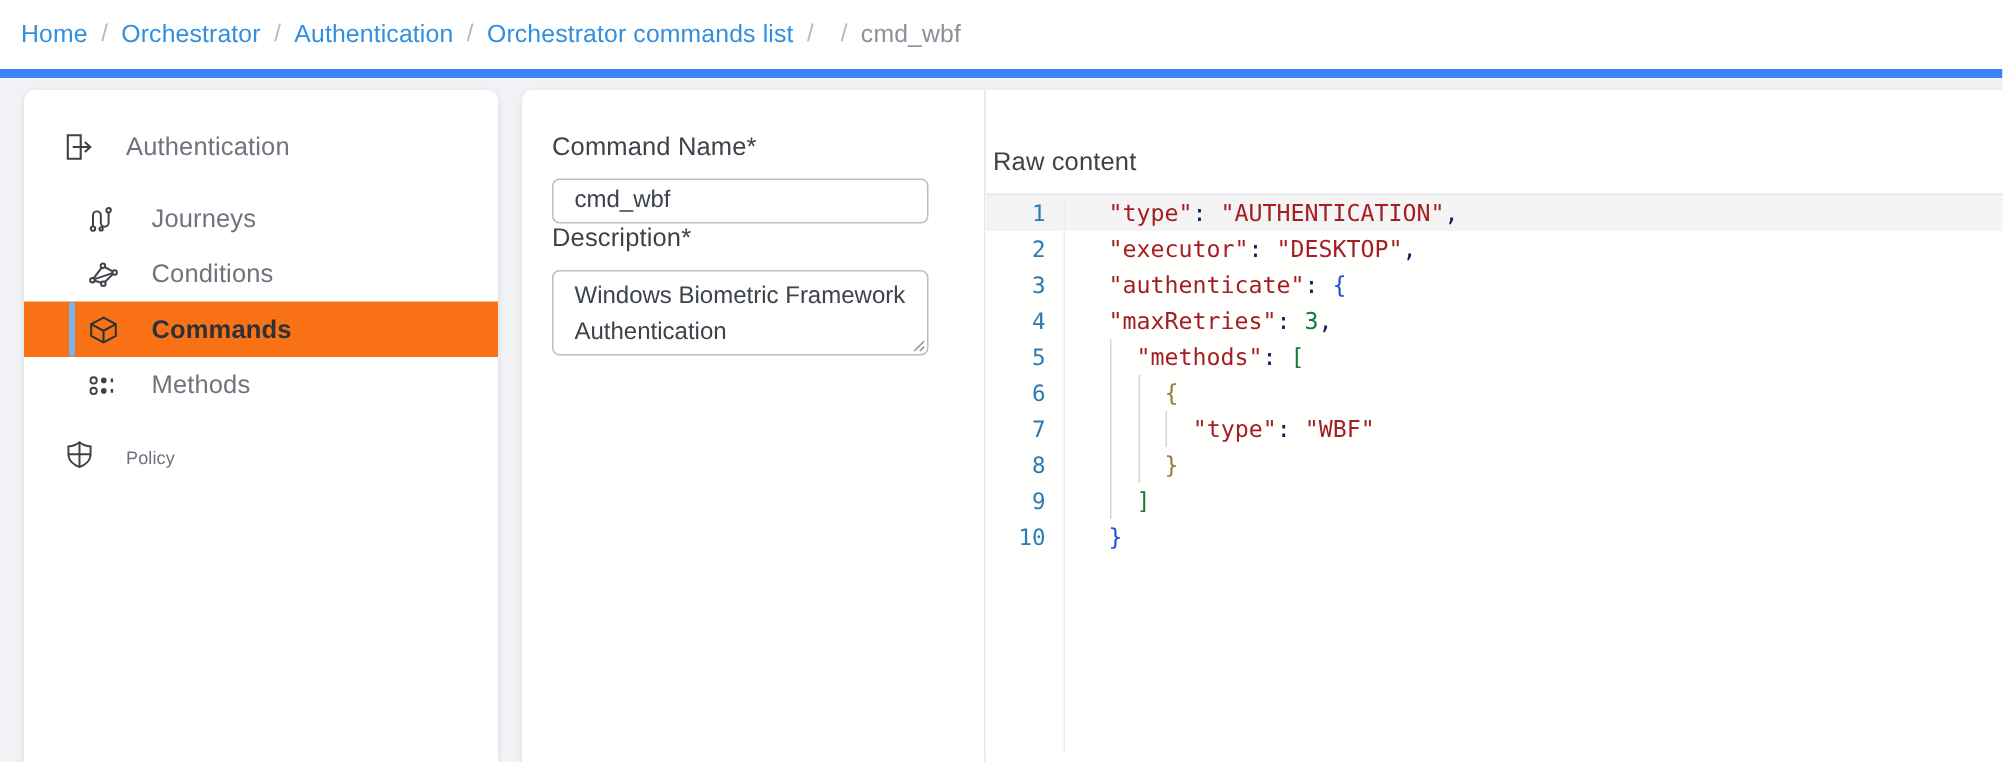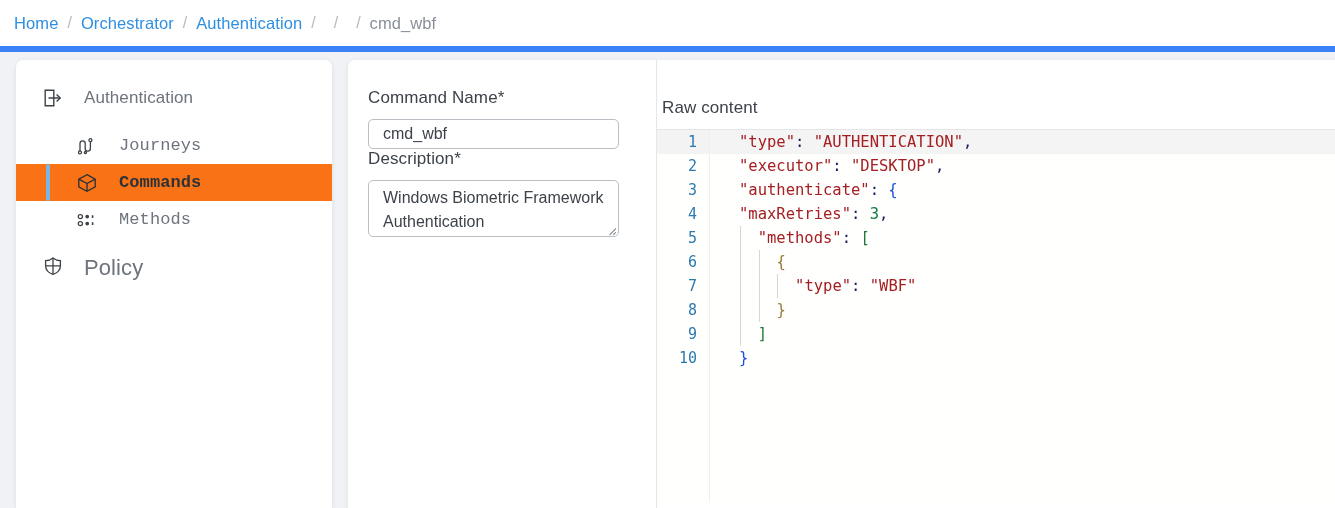--- a/index.html
+++ b/index.html
@@ -72,23 +72,22 @@
     color: #6e747d;
     margin-left: 20px;
     letter-spacing: .1px;
   }
   .side-group { margin-top: 9px; }
   .side-item {
     position: relative;
     display: flex;
     align-items: center;
     height: 37px;
-    padding-left: 60px;
+    padding-left: 42px;
     cursor: pointer;
-    font-family: Liberation Mono, monospace;
   }
   .side-item .lbl {
     font-size: 17px;
     color: #6e747d;
     margin-left: 21px;
     letter-spacing: .1px;
   }
   .side-item.active { background: #f97316; }
   .side-item.active::before {
     content: "";
@@ -111,21 +110,21 @@
   }
   .side-foot {
     display: flex;
     align-items: center;
     height: 40px;
     padding-left: 26px;
     margin-top: 10px;
     cursor: pointer;
   }
   .side-foot .lbl {
-    font-size: 22px;
+    font-size: 12px;
     color: #6e747d;
     margin-left: 20px;
     letter-spacing: .1px;
   }
 
   
   .main {
     position: absolute;
     left: 348px;
     top: 8px;
@@ -254,20 +253,21 @@
 </head>
 <body>
 
 <div class="breadcrumb-bar">
   <span class="crumb link">Home</span>
   <span class="crumb-sep">/</span>
   <span class="crumb link">Orchestrator</span>
   <span class="crumb-sep">/</span>
   <span class="crumb link">Authentication</span>
   <span class="crumb-sep">/</span>
+  <span class="crumb link">Orchestrator commands list</span>
   <span class="crumb-sep">/</span>
   <span class="crumb-sep">/</span>
   <span class="crumb muted">cmd_wbf</span>
 </div>
 
 <div class="page">
 
   <div class="sidebar">
 
     <div class="side-head">
@@ -289,20 +289,33 @@
             <path d="M4 16.4 V8.5 a2.6 2.6 0 0 1 5.2 0 v5 a2.6 2.6 0 0 0 5.2 0 V6.3"></path>
             <circle cx="4" cy="17.4" r="1.5"></circle>
             <circle cx="14.4" cy="5.2" r="1.5"></circle>
             <circle cx="9.4" cy="17.6" r="1.1"></circle>
           </svg>
         </span>
         <span class="lbl">Journeys</span>
       </div>
 
 
+      <div class="side-item">
+        <span class="ico">
+          <svg viewBox="0 0 22 22" width="22" height="22" fill="none" stroke="#3c4248" stroke-width="1.3">
+            <path d="M3.6 14.6 L10.6 5.4 L18.4 9.6 L10.9 17.0 Z"></path>
+            <path d="M3.6 14.6 L18.4 9.6"></path>
+            <circle cx="3.6" cy="14.8" r="1.5" fill="#fff"></circle>
+            <circle cx="10.6" cy="5.2" r="1.5" fill="#fff"></circle>
+            <circle cx="18.4" cy="9.6" r="1.5" fill="#fff"></circle>
+            <circle cx="10.9" cy="17.2" r="1.5" fill="#fff"></circle>
+          </svg>
+        </span>
+        <span class="lbl">Conditions</span>
+      </div>
 
       <div class="side-item active">
         <span class="ico">
           <svg viewBox="0 0 22 22" width="22" height="22" fill="none" stroke="#2c3238" stroke-width="1.35">
             <path d="M11 2.7 L19.2 7.1 V14.9 L11 19.3 L2.8 14.9 V7.1 Z"></path>
             <path d="M2.8 7.1 L11 11.5 L19.2 7.1"></path>
             <path d="M11 11.5 V19.3"></path>
           </svg>
         </span>
         <span class="lbl">Commands</span>

